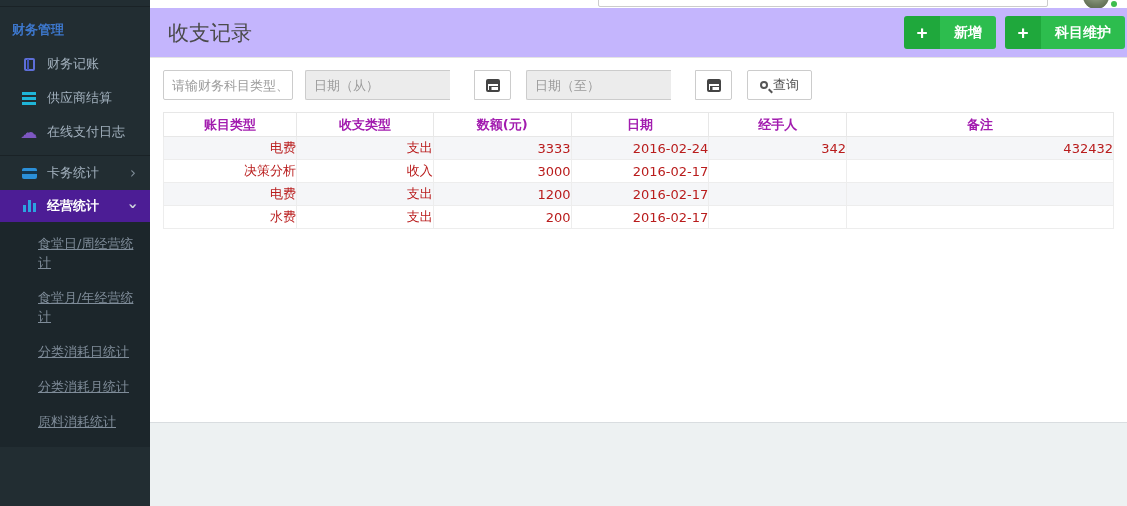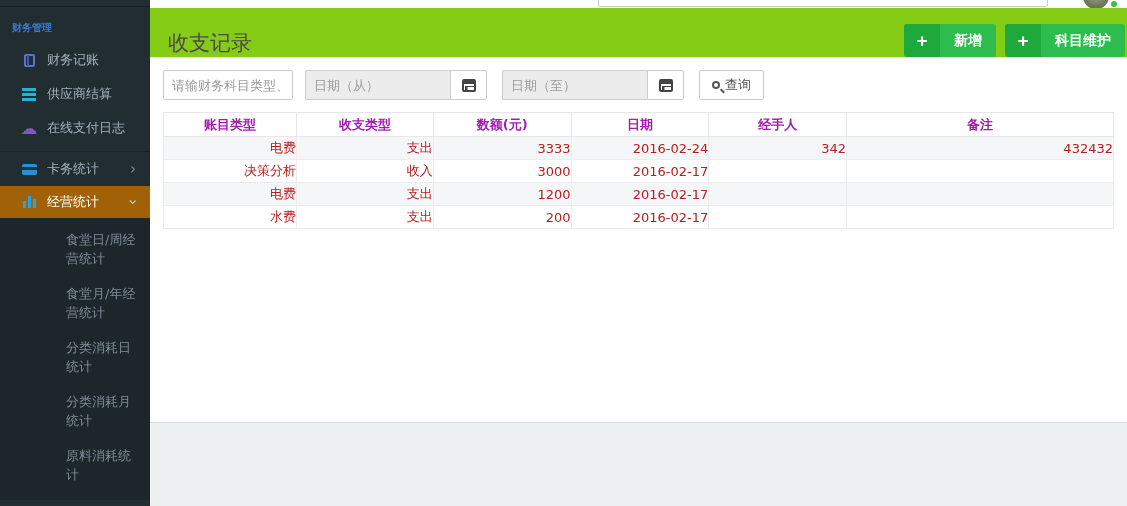--- a/index.html
+++ b/index.html
@@ -9,26 +9,26 @@
 
   
   .sidebar { width:150px; min-width:150px; height:506px; background:#222d32; overflow:hidden; }
   .side-item { display:flex; align-items:center; height:34px; padding-left:20px;
                color:#a2b0bd; font-size:13px; cursor:pointer; }
   .side-item .ic { width:18px; margin-right:9px; display:flex; justify-content:center; align-items:center; }
   .side-item .lbl { flex:1; }
   .side-item .chev { margin-right:14px; color:#7f8d98; font-size:15px; }
   .side-item.first { height:44px; padding-top:6px; }
   .side-sep { border-bottom:1px solid #1a2226; margin:6px 0 0 0; }
-  .side-header { color:#3d77cc; font-size:10px; font-weight:bold; padding:14px 0 8px 12px; }
-  .side-item.active { background:#a16207; color:#ffffff; font-weight:normal; height:32px; }
+  .side-header { color:#3d77cc; font-size:13px; font-weight:bold; padding:14px 0 8px 12px; }
+  .side-item.active { background:#4c1d95; color:#ffffff; font-weight:bold; height:32px; }
   .side-item.active .chev { color:#cfd8dc; }
   .submenu { background:#1c262b; padding:4px 0 8px 0; }
   .submenu-item { color:#7f8c99; font-size:13px; line-height:19px;
-                  padding:8px 8px 8px 66px; cursor:pointer; }
+                  padding:8px 8px 8px 38px; cursor:pointer;text-decoration:underline; }
   
   .i-thumb { width:13px; height:13px; position:relative; }
   .i-thumb .stick { position:absolute; left:0; bottom:0; width:3px; height:8px; background:#18c2d4; }
   .i-thumb .hand { position:absolute; left:4px; bottom:0; width:9px; height:9px; background:#18c2d4; border-radius:2px; }
   .i-thumb .up { position:absolute; left:6px; top:0; width:3px; height:6px; background:#18c2d4; border-radius:2px; transform:rotate(25deg); }
   .i-book { width:11px; height:13px; border:2px solid #5e6fd8; border-radius:2px; position:relative; }
   .i-book:after { content:""; position:absolute; left:1px; top:-1px; width:2px; height:11px; background:#4455c0; }
   .i-list { display:flex; flex-direction:column; gap:2px; }
   .i-list i { display:block; width:14px; height:3px; background:#1fb5d8; }
   .i-cloud { color:#7e57c2; font-size:17px; line-height:13px; }
@@ -41,38 +41,38 @@
 
   
   .main { flex:1; display:flex; flex-direction:column; position:relative; }
   .topstrip { height:8px; background:#ffffff; position:relative; overflow:hidden; }
   .top-partial-input { position:absolute; left:448px; top:-9px; width:450px; height:16px;
                        background:#fff; border:1px solid #ccc; border-radius:2px; }
   .top-avatar { position:absolute; left:933px; top:-17px; width:26px; height:26px; border-radius:50%;
                 background:#96a389; box-shadow:inset 0 -6px 8px #5f6c52; }
   .top-status-dot { position:absolute; left:961px; top:1px; width:6px; height:6px; border-radius:50%; background:#3dbd4e; }
 
-  .content-header { height:50px; background:#84cc16; border-bottom:1px solid #e4e4e4;
-                    display:flex; align-items:flex-end; padding:0 2px 0 18px; }
+  .content-header { height:50px; background:#c4b5fd; border-bottom:1px solid #e4e4e4;
+                    display:flex; align-items:center; padding:0 2px 0 18px; }
   .page-title { font-size:21px; color:#4a4a4a; }
   .header-actions { margin-left:auto; display:flex; gap:9px; align-items:center; }
   .btn-green { display:flex; align-items:stretch; height:33px; border:none; cursor:pointer;
                border-radius:3px; overflow:hidden; padding:0; background:none; }
   .btn-green .plus { width:36px; background:#1fa83c; color:#fff; font-size:19px; font-weight:bold;
                      display:flex; align-items:center; justify-content:center; }
   .btn-green .txt { background:#2dbd4e; color:#fff; font-size:14px; font-weight:bold;
                     display:flex; align-items:center; padding:0 14px; }
 
   .panel { background:#fff; height:364px; display:flex; flex-direction:column; padding:0 13px; }
   .filters { display:flex; align-items:center; margin-top:12px; height:30px; gap:0; }
   .inp { height:30px; border:1px solid #ccc; border-radius:2px; font-size:13px; color:#555;
          font-family:"DejaVu Sans", sans-serif; }
   .inp::placeholder { color:#9b9b9b; opacity:1; }
   .kw { width:130px; padding:0 8px; background:#fff; margin-right:12px; }
-  .dategroup { display:flex; margin-right:15px; }
+  .dategroup { display:flex; margin-right:15px;gap:24px; }
   .date-inp { width:145px; padding:0 8px; background:#ececec; border-right:none; border-radius:2px 0 0 2px; }
   .date-addon { width:37px; height:30px; background:#fff; border:1px solid #ccc; border-radius:0 2px 2px 0;
                 display:flex; align-items:center; justify-content:center; cursor:pointer; }
   .i-cal { width:14px; height:13px; border:2px solid #444; border-radius:2px; position:relative; background:#fff; }
   .i-cal:before { content:""; position:absolute; left:0; top:0; width:10px; height:3px; background:#444; }
   .i-cal:after { content:""; position:absolute; left:1px; top:5px; width:8px; height:4px;
                  border-top:1.5px solid #444; border-left:1.5px solid #444; border-right:1.5px solid #444;
                  box-shadow:3px 0 0 -1.5px #444 inset; }
   .btn-query { height:30px; padding:0 12px; background:#fff; border:1px solid #ccc; border-radius:2px;
                font-size:13px; color:#555; display:flex; align-items:center; gap:5px; cursor:pointer;

